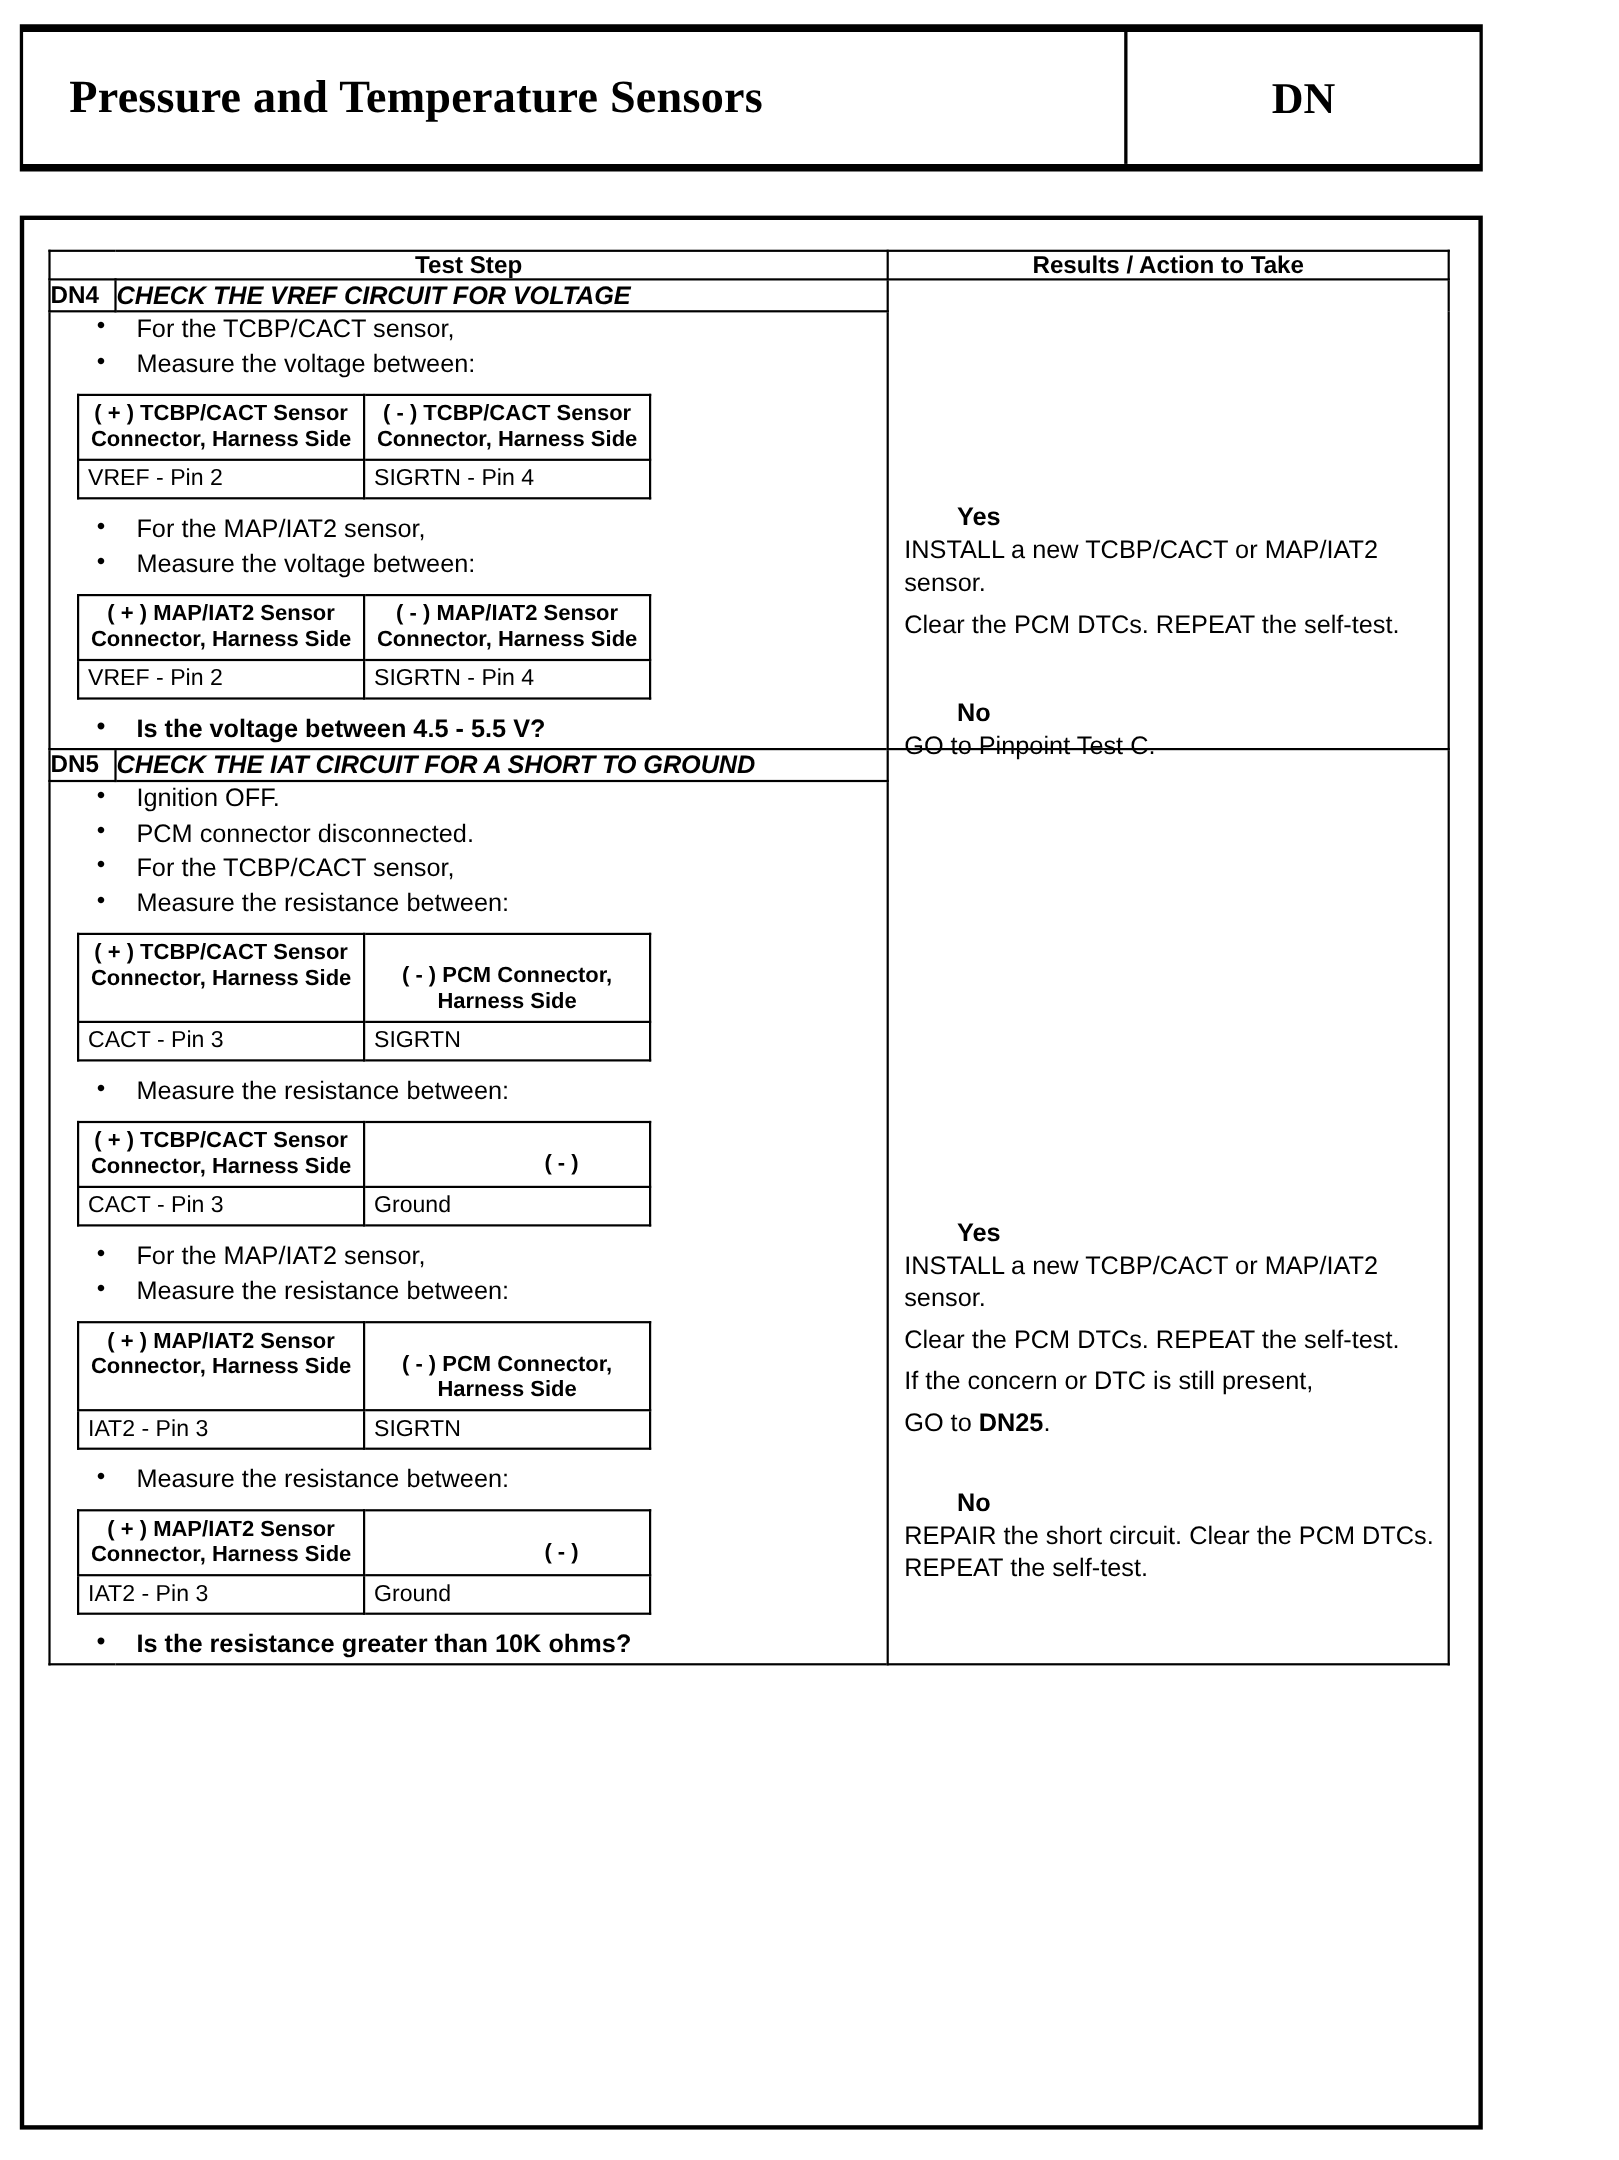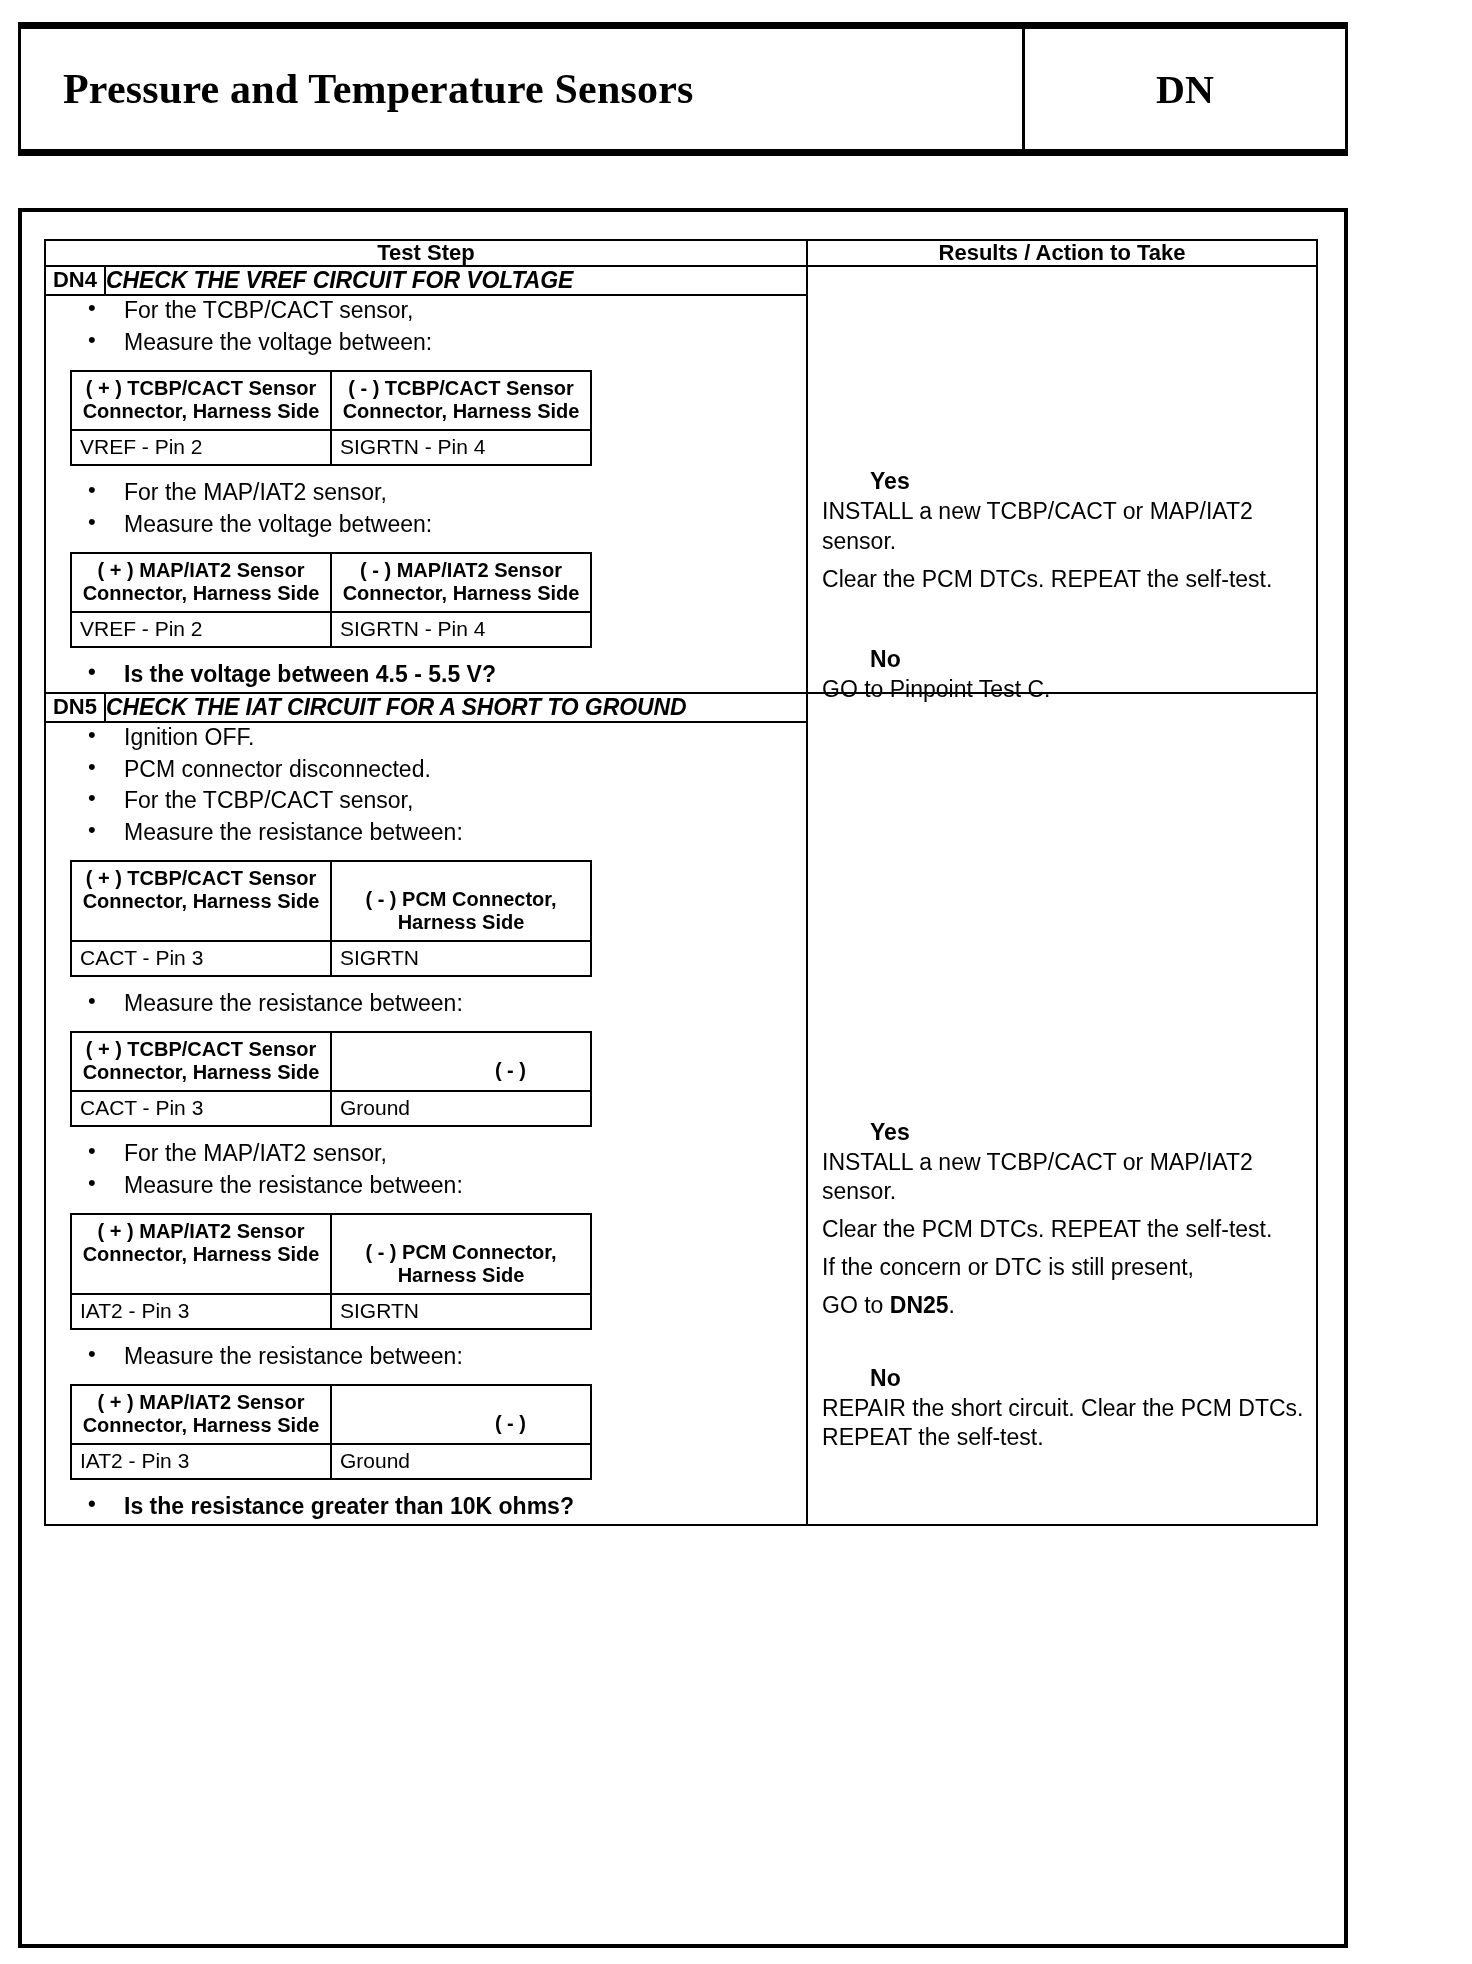--- a/index.html
+++ b/index.html
@@ -54,21 +54,21 @@
   .page-header .code-cell .code-text {
     font-family: "Liberation Serif", serif;
     font-weight: bold;
     font-size: 40px;
   }
 
   
   .page-frame {
     position: absolute;
     left: 18px;
-    top: 208px;
+    top: 196px;
     width: 1330px;
     height: 1740px;
     border: 4px solid #000;
     box-sizing: border-box;
     background: #fff;
   }
 
   
   .test-table {
     position: absolute;
@@ -90,21 +90,20 @@
 
   .hdr {
     text-align: center;
     font-weight: bold;
     font-size: 22px;
     padding: 5px 0 7px 0;
     line-height: 1.1;
   }
 
   .step-id {
-    text-align: center;
     font-weight: bold;
     font-size: 22px;
     padding: 7px 4px 8px 4px;
     white-space: nowrap;
   }
   .step-title {
     font-weight: bold;
     font-size: 23px;
     padding: 7px 0 8px 12px;
     letter-spacing: -0.1px;

